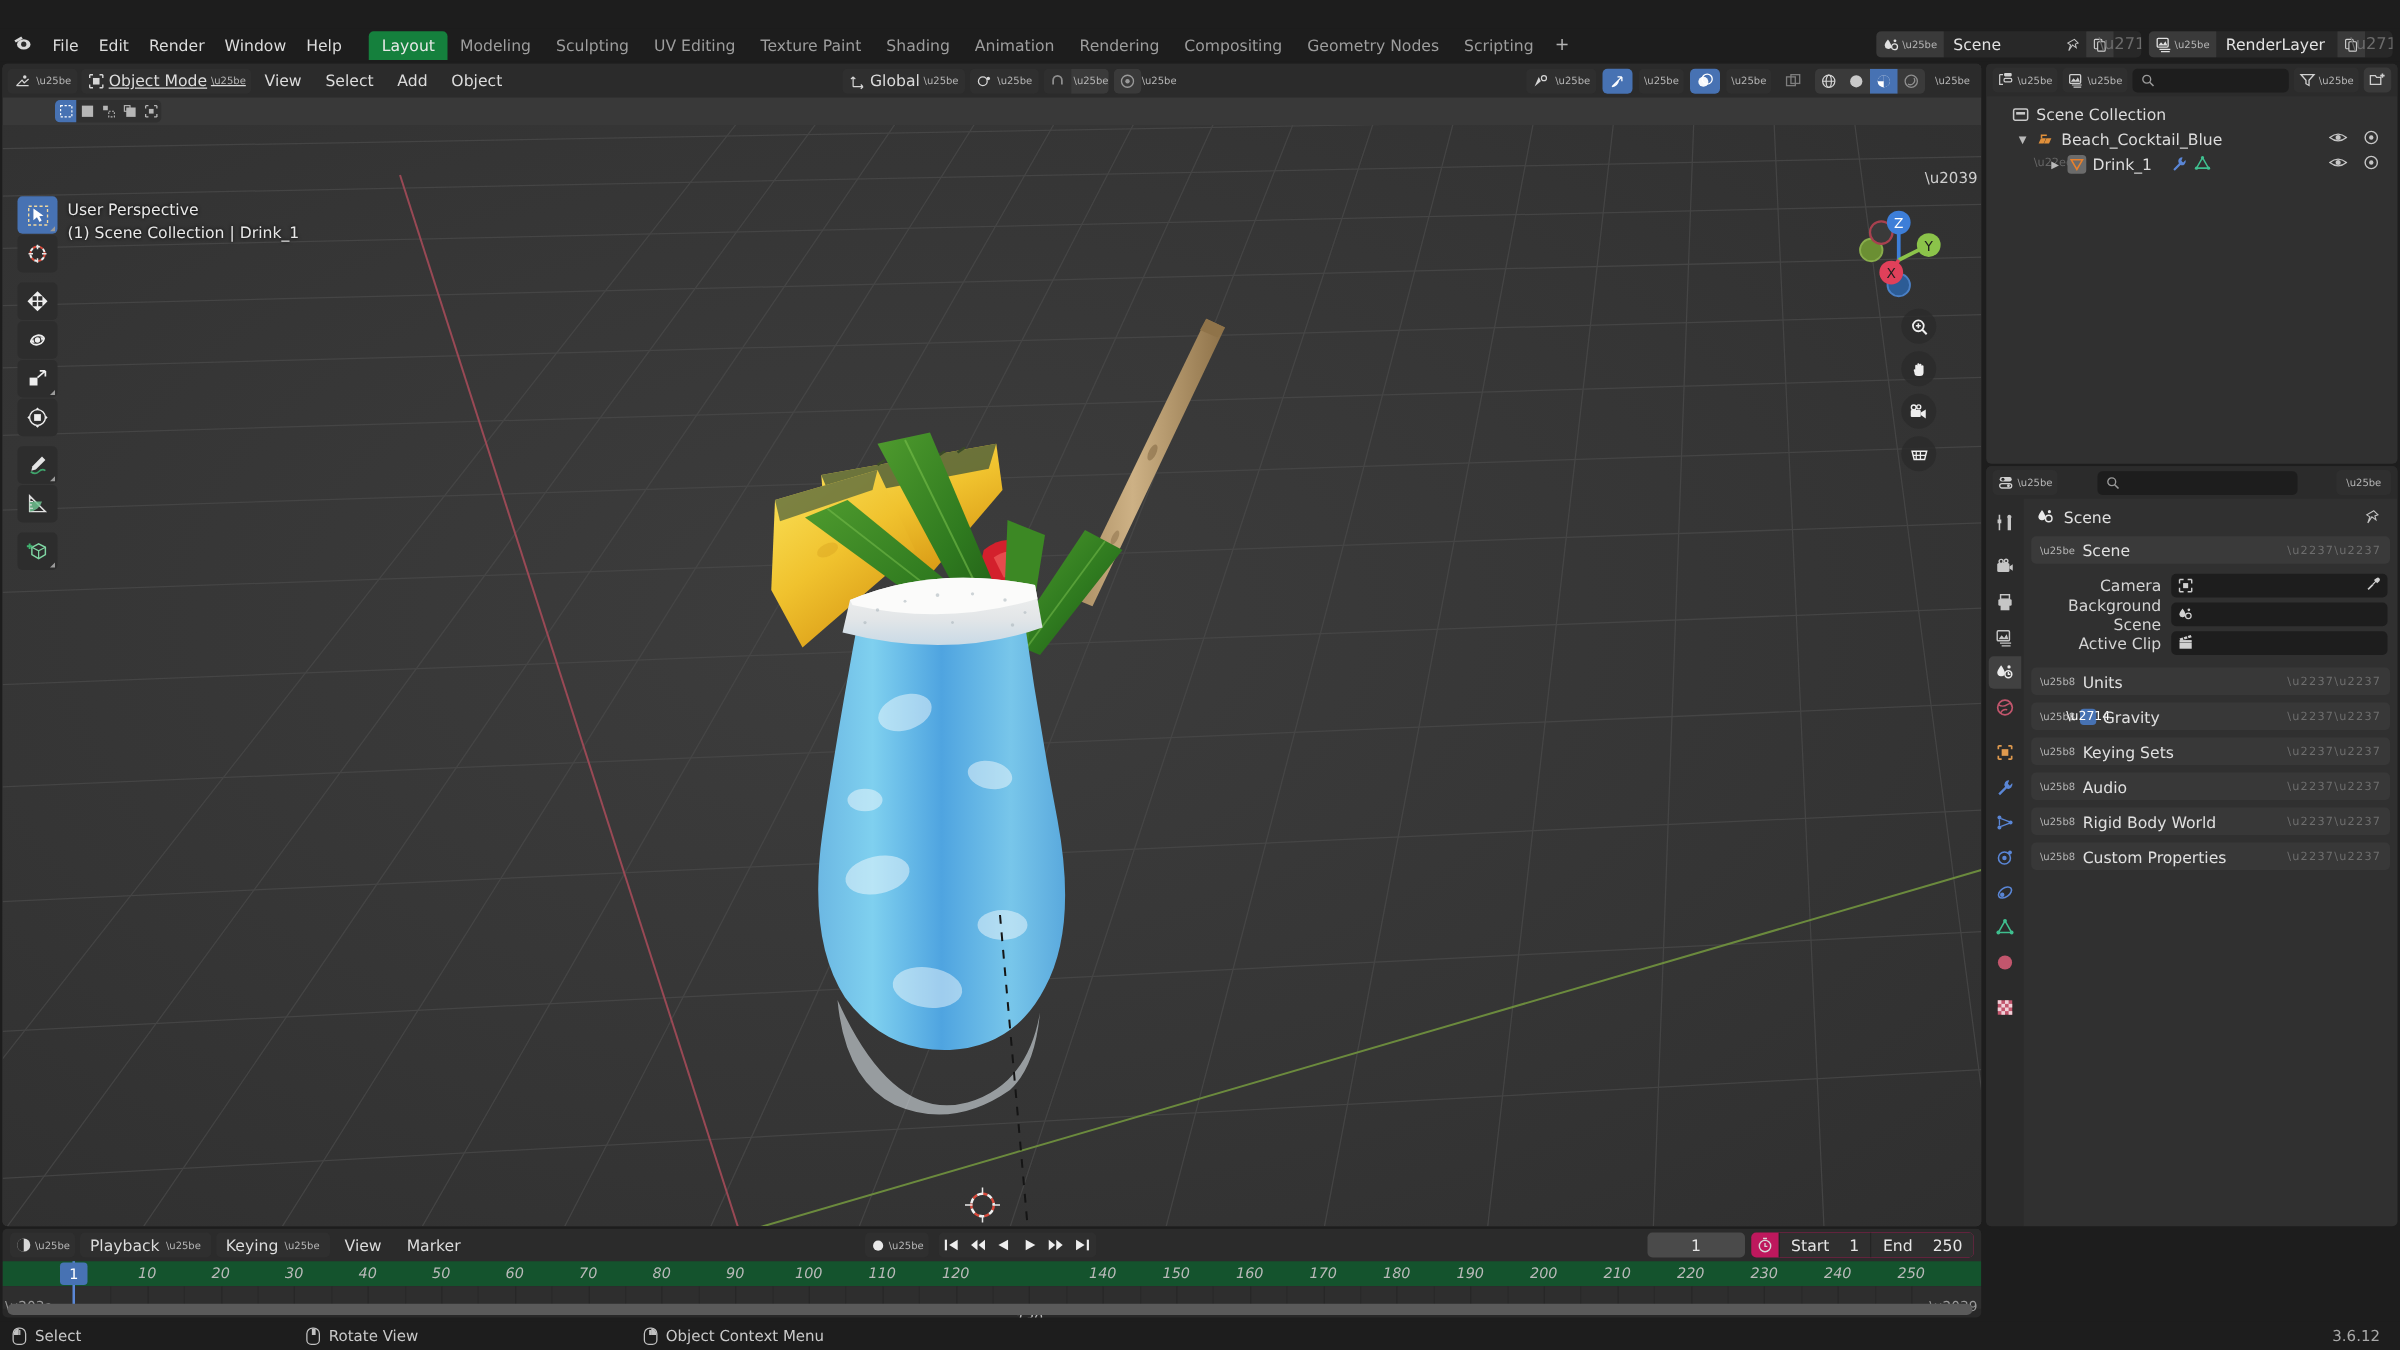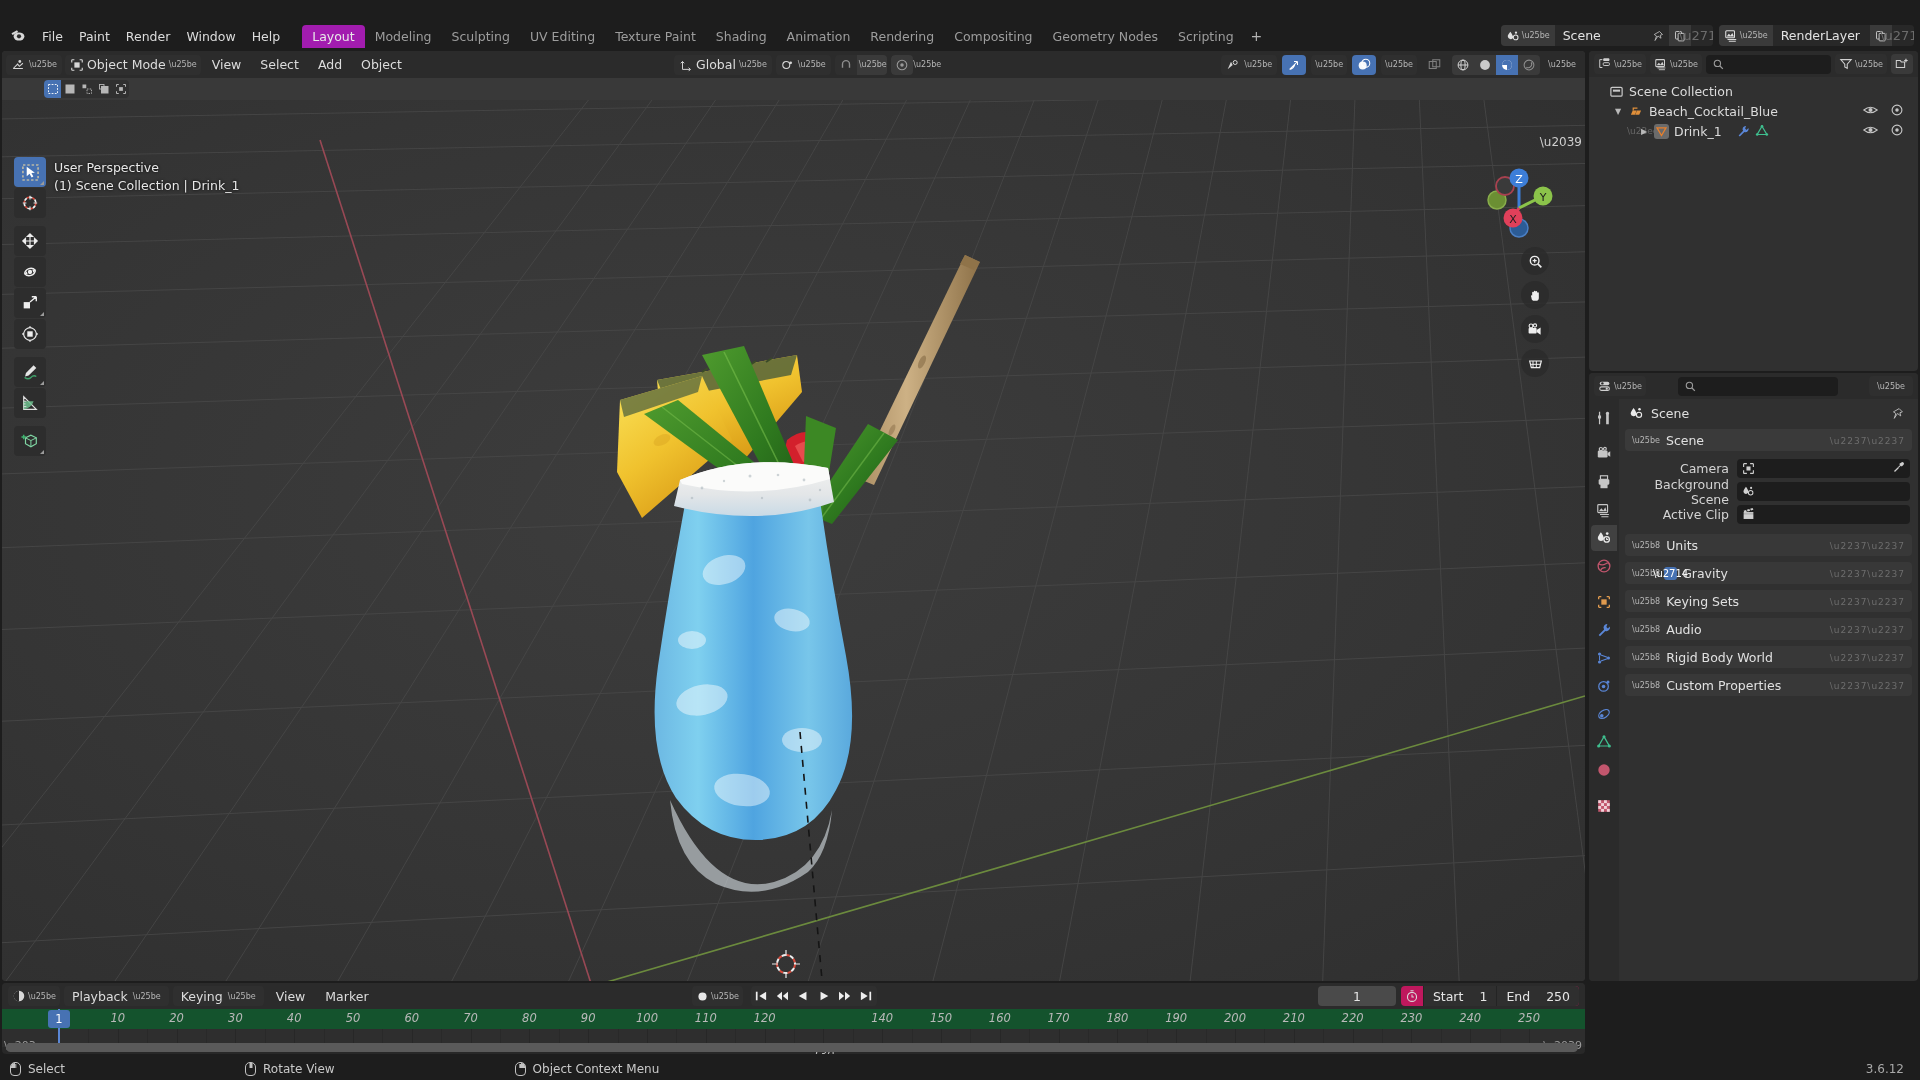--- a/index.html
+++ b/index.html
@@ -33,21 +33,21 @@
   .blender-logo { margin: 0 8px 0 10px; }
   .menu-item {
     padding: 3px 8px; font-size: 12.5px; color: #dcdcdc; border-radius: 3px;
     white-space: nowrap;
   }
   .wsp-tabs { display:flex; align-items:center; margin-left: 14px; gap:0px; }
   .wsp-tab {
     padding: 4px 10px; font-size: 12.5px; color: #9d9d9d; border-radius: 4px 4px 0 0;
     white-space:nowrap;
   }
-  .wsp-tab.active { background: #a21caf; color: #e8e8e8; }
+  .wsp-tab.active { background: #15803d; color: #e8e8e8; }
   .wsp-add { padding: 3px 7px; color:#b4b4b4; font-size: 14px; }
 
   .topbar-right { position:absolute; right: 6px; top: 2px; display:flex; align-items:center; gap:6px; }
   .idblock {
     display:flex; align-items:center; background:#282828; border-radius:4px; height:21px;
     overflow:hidden;
   }
   .idblock .id-icobtn {
     display:flex; align-items:center; gap:2px; padding:0 5px; height:21px; background:#3a3a3a;
   }
@@ -223,21 +223,21 @@
 
   <div class="topbar">
     <div class="blender-logo">
       <svg width="16" height="16" viewBox="0 0 16 16">
         <ellipse cx="9" cy="9.5" rx="5.4" ry="4.1" fill="#d8d8d8"></ellipse>
         <circle cx="9" cy="9.3" r="2.1" fill="#2b2b2b"></circle>
         <path d="M1.5 6.3 L7 3.2 L8.2 5 L2.6 7.9 Z" fill="#d8d8d8"></path>
       </svg>
     </div>
     <div class="menu-item">File</div>
-    <div class="menu-item">Paint</div>
+    <div class="menu-item">Edit</div>
     <div class="menu-item">Render</div>
     <div class="menu-item">Window</div>
     <div class="menu-item">Help</div>
 
     <div class="wsp-tabs">
       <div class="wsp-tab active">Layout</div>
       <div class="wsp-tab">Modeling</div>
       <div class="wsp-tab">Sculpting</div>
       <div class="wsp-tab">UV Editing</div>
       <div class="wsp-tab">Texture Paint</div>
@@ -300,21 +300,21 @@
 
     <div class="vp-header">
       <div class="hdr-btn">
         <svg width="15" height="14" viewBox="0 0 16 16">
           <circle cx="9.5" cy="4" r="1.6" fill="#d6d6d6"></circle>
           <path d="M2 12 L7 7 L9 9.5 L13 6" stroke="#d6d6d6" stroke-width="1.2" fill="none"></path>
           <path d="M2 12 h11" stroke="#d6d6d6" stroke-width="1.2"></path>
         </svg>
         <span class="chev">\u25be</span>
       </div>
-      <div class="hdr-btn" style="padding-right:4px;">
+      <div class="hdr-btn" style="padding-right:4px;text-decoration:underline;">
         <svg width="14" height="14" viewBox="0 0 16 16">
           <path d="M2 2h3M2 2v3M14 2h-3M14 2v3M2 14h3M2 14v-3M14 14h-3M14 14v-3" stroke="#d6d6d6" stroke-width="1.3" fill="none"></path>
           <rect x="5" y="5" width="6" height="6" fill="#d6d6d6"></rect>
         </svg>
         <span>Object Mode</span>
         <span class="chev">\u25be</span>
       </div>
       <div class="hdr-menu">View</div>
       <div class="hdr-menu">Select</div>
       <div class="hdr-menu">Add</div>

